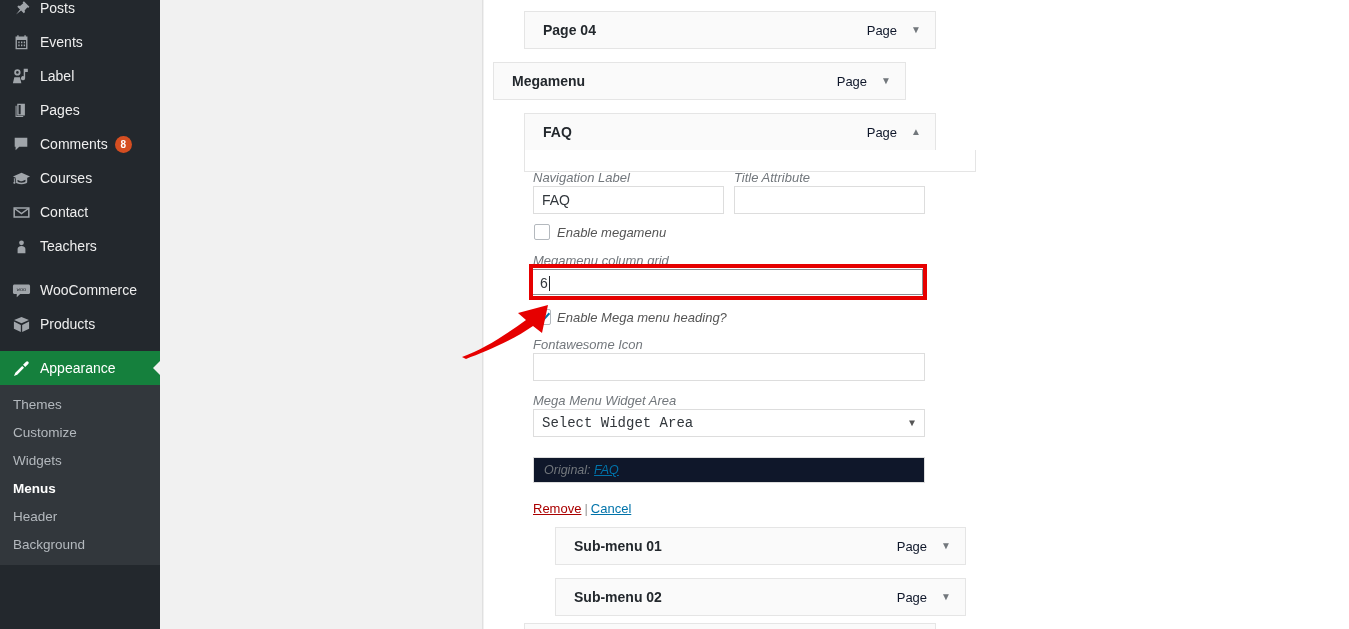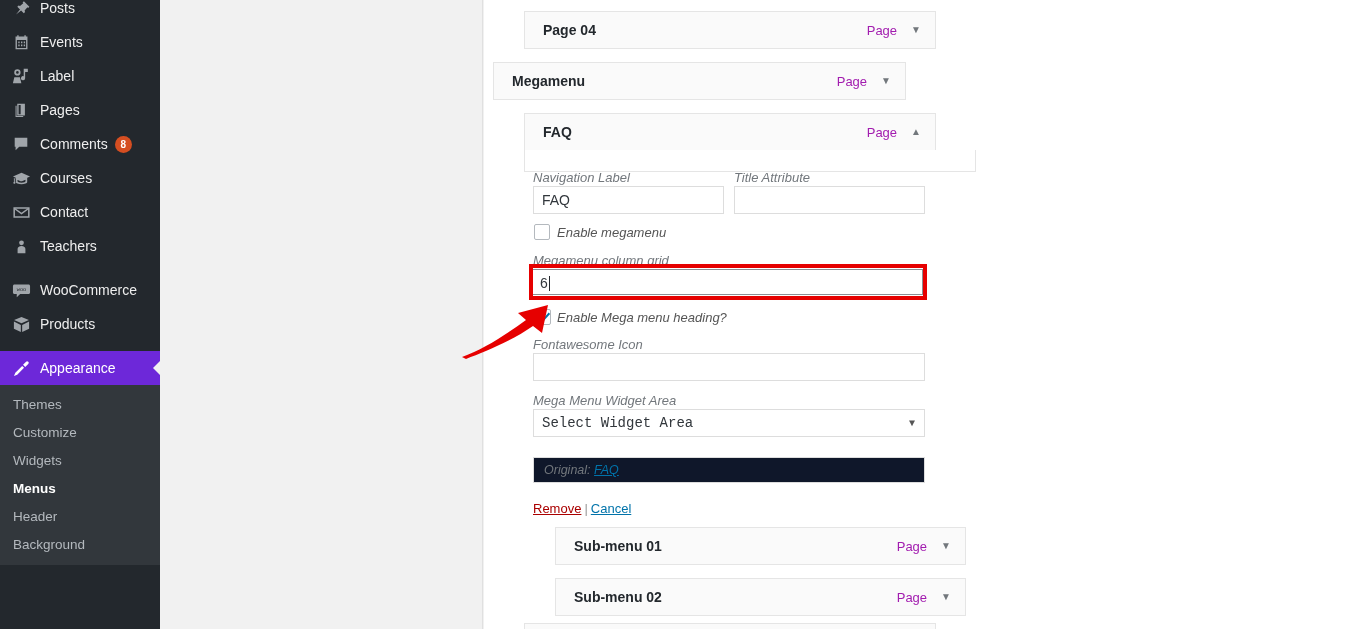--- a/index.html
+++ b/index.html
@@ -32,21 +32,21 @@
   }
   .nav-item .ico {
     width: 20px; height: 20px;
     margin-right: 9px;
     display: inline-flex; align-items: center; justify-content: center;
     flex: 0 0 20px;
   }
   .nav-item .ico svg { display: block; }
   .nav-item .lbl { font-size: 14px; color: #eeeeee; }
   .nav-item.current {
-    background: #6d28d9;
+    background: #15803d;
     color: #fff;
   }
   .nav-item.current .lbl { color: #fff; }
   .nav-item.current::after {
     content: "";
     position: absolute; right: -1px; top: 50%;
     margin-top: -8px;
     border-style: solid;
     border-width: 8px 8px 8px 0;
     border-color: transparent #f1f1f1 transparent transparent;
@@ -104,21 +104,21 @@
     color: #23282d;
   }
   .menu-row .right {
     margin-left: auto;
     display: flex; align-items: center;
     gap: 14px;
     padding-right: 14px;
   }
   .menu-row .type {
     font-size: 13px;
-    color: #a21caf;
+    color: #0f172a;
     font-weight: normal;
   }
   .chev { font-size: 10px; color: #72777c; line-height: 1; }
 
   
   #faq-body {
     position: absolute;
     left: 40px; top: 150px;
     width: 452px;
     background: #fff;

